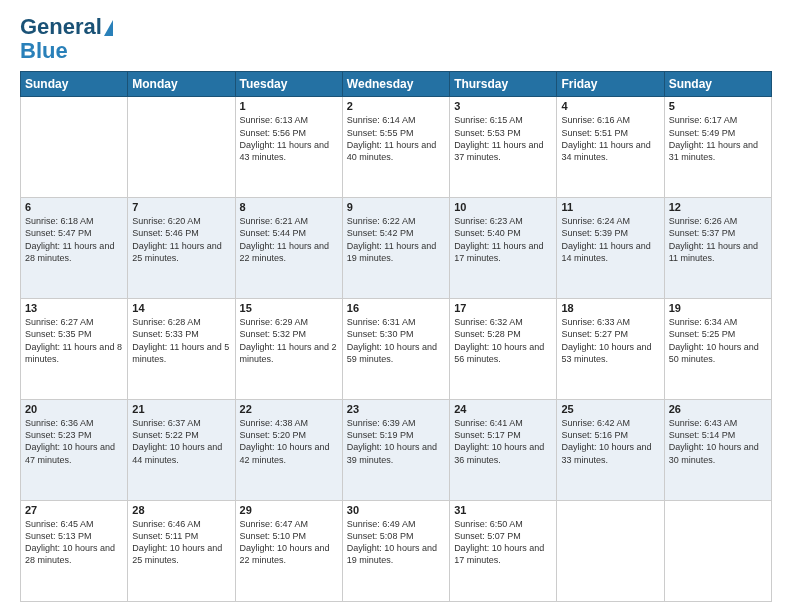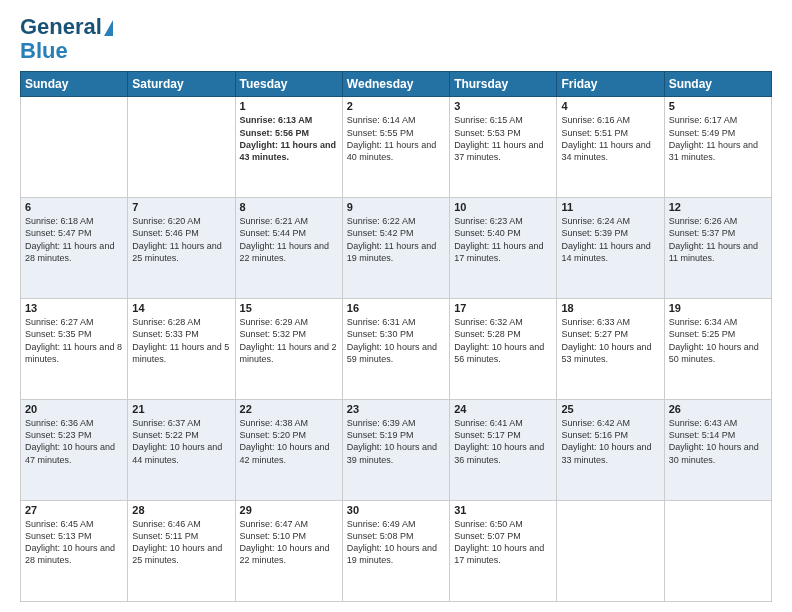--- a/index.html
+++ b/index.html
@@ -104,35 +104,35 @@
       <div>
         <span class="logo-text logo-blue">Blue</span>
       </div>
     </div>
   </div>
 
   <table class="calendar">
     <thead>
       <tr>
         <th>Sunday</th>
-        <th>Saturday</th>
+        <th>Monday</th>
         <th>Tuesday</th>
         <th>Wednesday</th>
         <th>Thursday</th>
         <th>Friday</th>
         <th>Sunday</th>
       </tr>
     </thead>
     <tbody id="calendar-body">
     <tr style="background: rgb(255, 255, 255);">
           <td class="empty" style="background: rgb(255, 255, 255);"></td>
           <td class="empty" style="background: rgb(255, 255, 255);"></td>
           <td style="background: rgb(255, 255, 255);">
             <span class="day-num">1</span>
-            <div class="cell-info" style="white-space: pre-line; font-weight: bold;">Sunrise: 6:13 AM
+            <div class="cell-info" style="white-space: pre-line;">Sunrise: 6:13 AM
 Sunset: 5:56 PM
 Daylight: 11 hours and 43 minutes.</div>
           </td>
           <td style="background: rgb(255, 255, 255);">
             <span class="day-num">2</span>
             <div class="cell-info" style="white-space: pre-line;">Sunrise: 6:14 AM
 Sunset: 5:55 PM
 Daylight: 11 hours and 40 minutes.</div>
           </td>
           <td style="background: rgb(255, 255, 255);">

